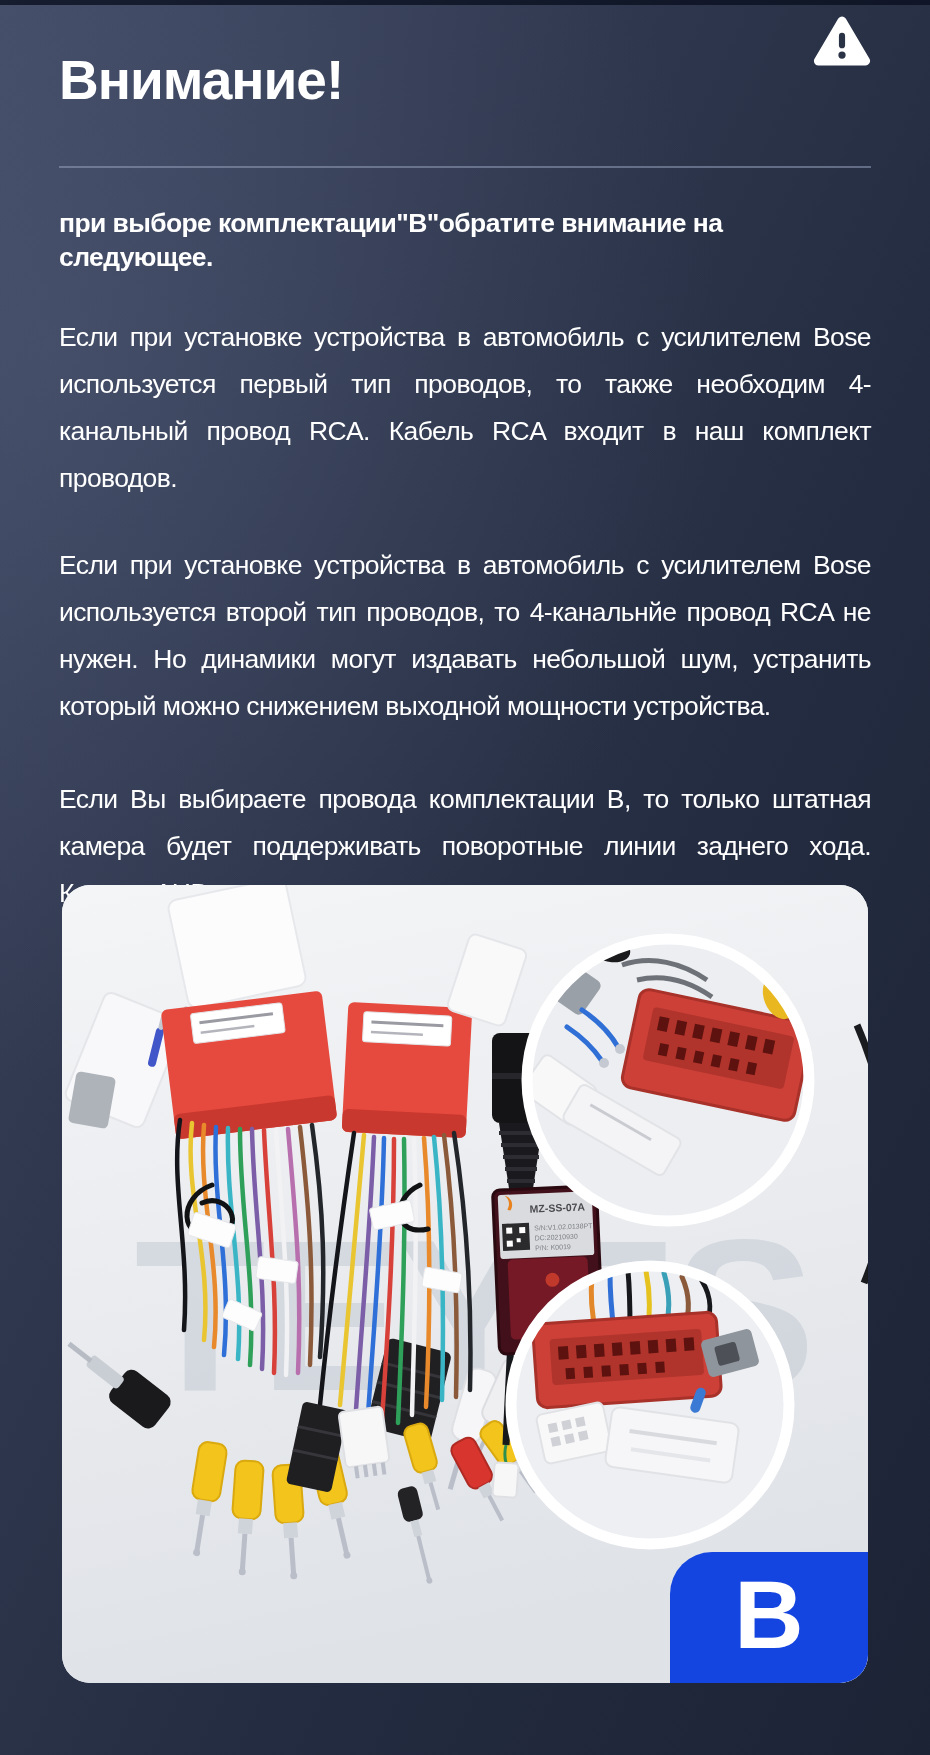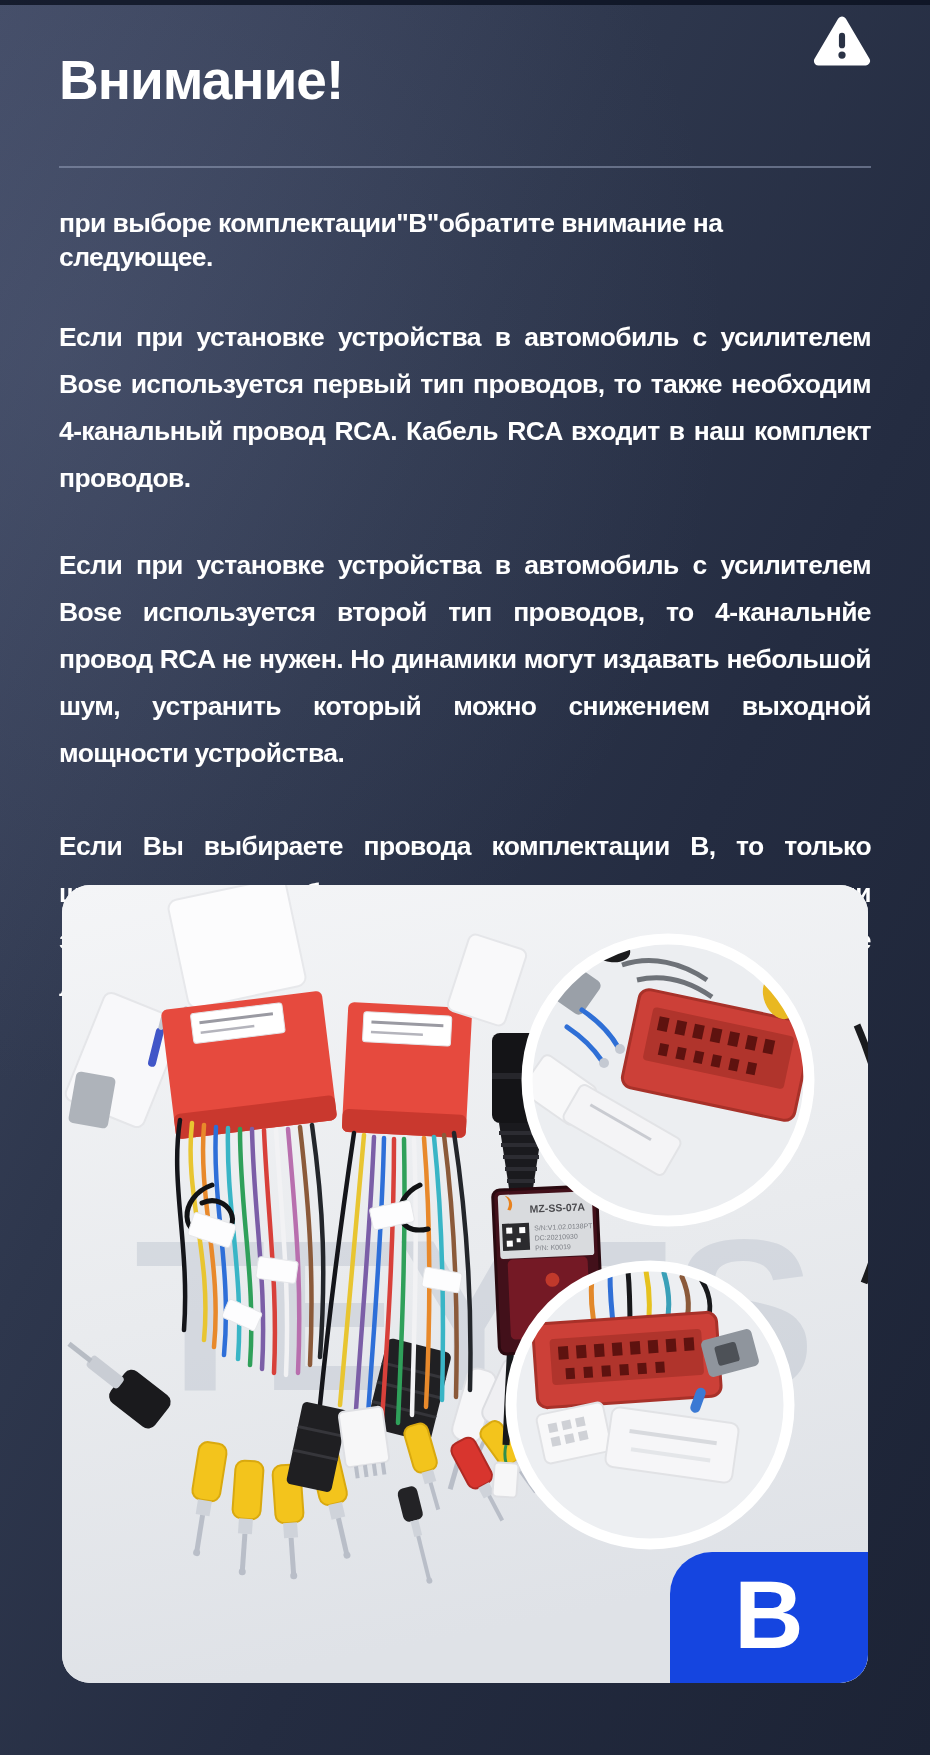--- a/index.html
+++ b/index.html
@@ -22,21 +22,21 @@
   }
   .header-row{display:flex;justify-content:space-between;align-items:flex-start;}
   .warn-icon{margin-top:14px;width:58px;height:54px;flex:0 0 auto;}
   .divider{margin-top:56px;height:2px;background:rgba(148,158,184,0.55);border:none;}
   .intro{
     margin:38px 0 0 0;color:#ffffff;font-size:26.5px;line-height:34px;
     font-weight:600;letter-spacing:-0.6px;
   }
   p.body-text{
     margin:40px 0 0 0;color:#ffffff;font-size:26.5px;line-height:47px;
-    font-weight:700;letter-spacing:-0.6px;text-align:justify;
+    font-weight:400;letter-spacing:-0.6px;text-align:justify;
   }
   p.body-text.p3{margin-top:46px;}
   .photo-card{
     position:absolute;left:62px;top:885px;width:806px;height:798px;
     border-radius:28px;overflow:hidden;background:#eef0f3;
   }
   .photo-card svg{position:absolute;left:0;top:0;}
   .b-badge{
     position:absolute;right:0;bottom:0;width:198px;height:131px;
     border-radius:42px 0 24px 0;

